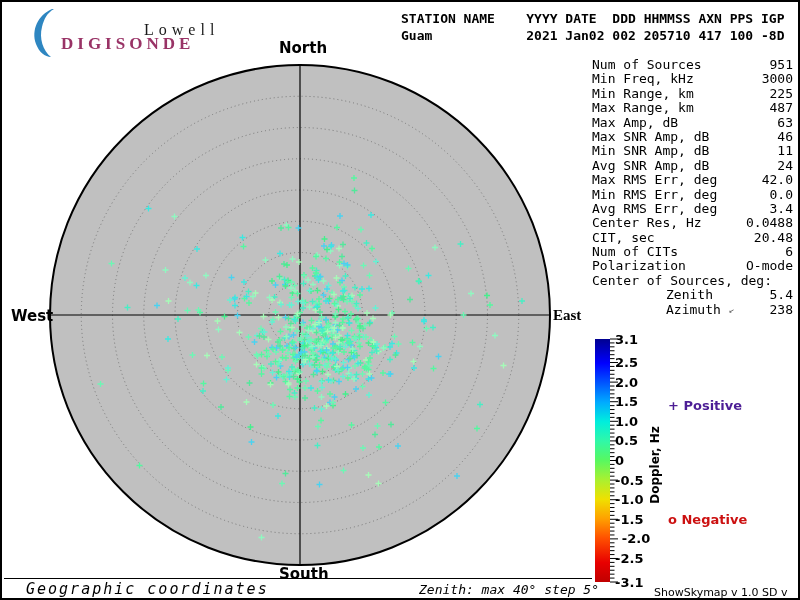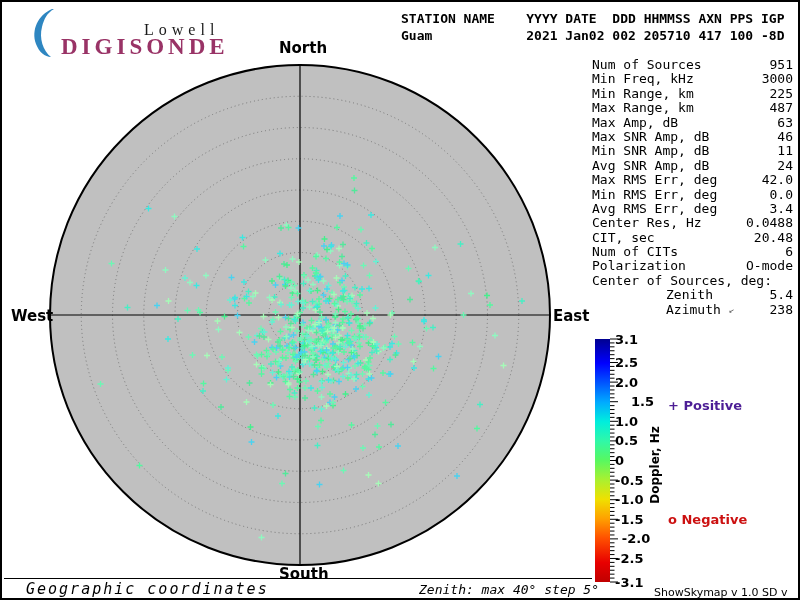--- a/index.html
+++ b/index.html
@@ -6,21 +6,21 @@
   html,body{margin:0;padding:0;background:#fff;}
   .page{position:relative;width:800px;height:600px;box-sizing:border-box;
         border:2px solid #000;background:#fff;overflow:hidden;
         font-family:"DejaVu Sans",sans-serif;color:#000;padding-left:14px;}
   .abs{position:absolute;}
   .mono{font-family:"DejaVu Sans Mono",monospace;}
   
   .logo-lowell{left:142px;top:19px;font-family:"Liberation Serif",serif;
                font-size:16px;letter-spacing:5px;color:#1a1a1a;}
   .logo-digisonde{left:59px;top:32px;font-family:"Liberation Serif",serif;
-                  font-weight:bold;font-size:23px;letter-spacing:4px;}
+                  font-weight:bold;font-size:17px;letter-spacing:4px;}
   
   .hdr{left:399px;white-space:pre;font-weight:bold;font-size:13px;line-height:17px;}
   
   .stats{left:590px;top:56px;width:201px;font-size:13px;line-height:14.4px;}
   .stats-row{display:flex;justify-content:space-between;height:14.4px;white-space:pre;}
   .stats-row .lab{text-align:left;}
   .stats-row.indent .lab{padding-left:74px;}
   .stats-row .val{text-align:right;}
   .az-arrow{display:inline-block;transform:rotate(148deg);font-size:9px;color:#444;}
   
@@ -761,21 +761,21 @@
              C 13 43, 9 30, 12 19 C 14 11, 17 5, 24 1 Z" fill="#2e86c1"></path>
   </svg>
   <div class="abs logo-lowell">Lowell</div>
   <div class="abs logo-digisonde" id="logo-digisonde" style="color: rgb(153, 51, 102);">DIGISONDE</div>
 
   <div class="abs hdr mono" style="top:8px;">STATION NAME    YYYY DATE  DDD HHMMSS AXN PPS IGP</div>
   <div class="abs hdr mono" style="top:25px;">Guam            2021 Jan02 002 205710 417 100 -8D</div>
 
   <div class="abs compass" style="left:277px;top:37px;width:42px;text-align:center;">North</div>
   <div class="abs compass" style="left:277px;top:563px;width:42px;text-align:center;">South</div>
-  <div class="abs compass" style="left:551px;top:305px;">East</div>
+  <div class="abs compass" style="left:551px;top:305px;font-family:Liberation Serif, serif;">East</div>
   <div class="abs compass" style="left:9px;top:305px;">West</div>
 
   <div class="abs stats mono" id="stats-panel">
       <div class="stats-row"><span class="lab">Num of Sources</span><span class="val">951</span></div>
       <div class="stats-row"><span class="lab">Min Freq, kHz</span><span class="val">3000</span></div>
       <div class="stats-row"><span class="lab">Min Range, km</span><span class="val">225</span></div>
       <div class="stats-row"><span class="lab">Max Range, km</span><span class="val">487</span></div>
       <div class="stats-row"><span class="lab">Max Amp, dB</span><span class="val">63</span></div>
       <div class="stats-row"><span class="lab">Max SNR Amp, dB</span><span class="val">46</span></div>
       <div class="stats-row"><span class="lab">Min SNR Amp, dB</span><span class="val">11</span></div>
@@ -798,21 +798,21 @@
   <div class="abs legend" style="left: 666px; top: 510px; color: rgb(204, 17, 17);" id="legend-neg"><span>o</span><span> </span><span>Negative</span></div>
 
   <div class="abs foot-sep"></div>
   <div class="abs foot-coord mono">Geographic coordinates</div>
   <div class="abs foot-zen mono">Zenith: max 40°  step 5°</div>
   <div class="abs foot-ver">ShowSkymap v 1.0  SD v 5.1</div>
 
 <div class="abs cb-label" style="top: 330.5px;">3.1</div>
     <div class="abs cb-label" style="top: 354.016px;">2.5</div>
     <div class="abs cb-label" style="top: 373.613px;">2.0</div>
-    <div class="abs cb-label" style="top: 393.21px; margin-left: 16px;">1.5</div>
+    <div class="abs cb-label" style="top: 393.21px;">1.5</div>
     <div class="abs cb-label" style="top: 412.806px;">1.0</div>
     <div class="abs cb-label" style="top: 432.403px;">0.5</div>
     <div class="abs cb-label" style="top: 452px;">0</div>
     <div class="abs cb-label" style="top: 471.597px;">-0.5</div>
     <div class="abs cb-label" style="top: 491.194px;">-1.0</div>
     <div class="abs cb-label" style="top: 510.79px;">-1.5</div>
     <div class="abs cb-label" style="top: 530.387px; text-align: center;">-2.0</div>
     <div class="abs cb-label" style="top: 549.984px;">-2.5</div>
     <div class="abs cb-label" style="top: 573.5px;">-3.1</div>
   </div>

